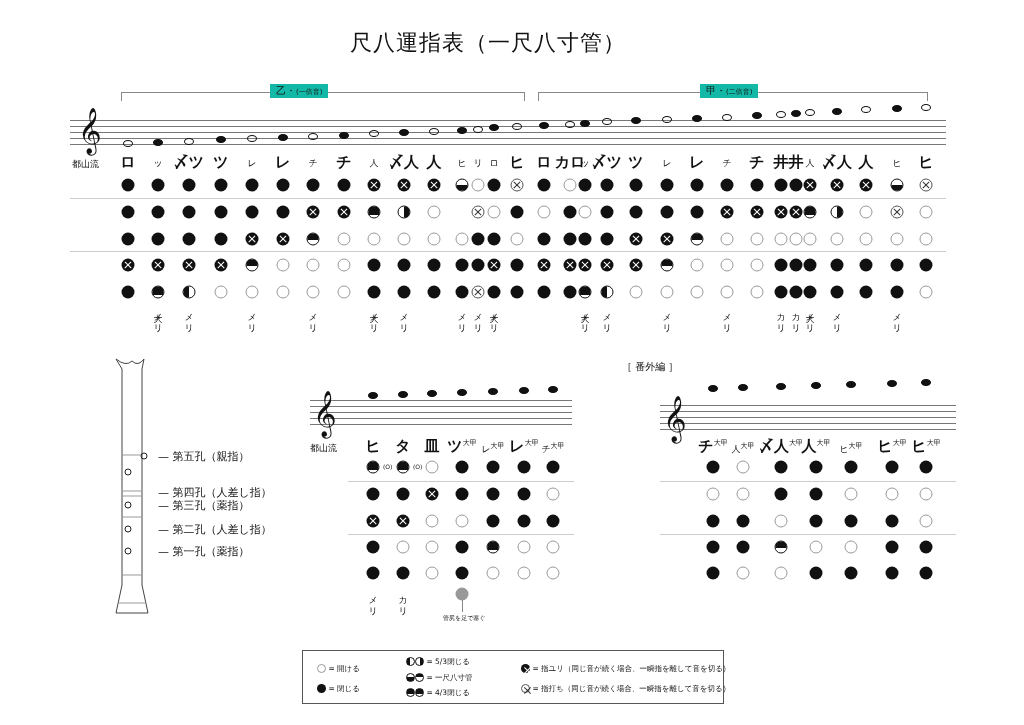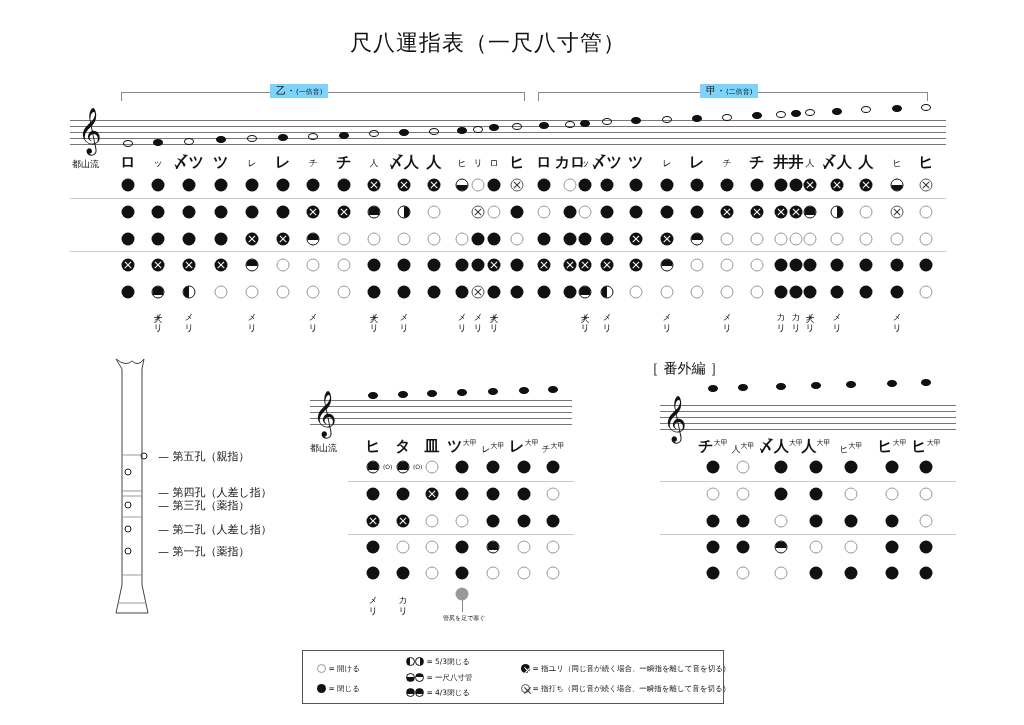--- a/index.html
+++ b/index.html
@@ -1,19 +1,19 @@
 <!DOCTYPE html>
 <html><head>
 <meta charset="utf-8">
 <style>
 body{margin:0;background:#fff;font-family:"DejaVu Sans",sans-serif;color:#111;}
 #page{position:relative;width:1024px;height:725px;overflow:hidden;background:#fff;}
 .title{position:absolute;left:0;width:928px;top:28px;text-align:center;font-size:22px;letter-spacing:1px;margin-left:24px;}
 .bracket{position:absolute;top:92px;height:8px;border-top:1px solid #888;border-left:1px solid #888;border-right:1px solid #888;}
-.blabel{position:absolute;top:84px;font-size:10px;background:#7dd3fc;padding:0 6px;}
+.blabel{position:absolute;top:84px;font-size:10px;background:#14b8a6;padding:0 6px;}
 .blabel small{font-size:7px;}
 .staff{position:absolute;}
 .staff .ln{position:absolute;left:0;right:0;height:1px;background:#777;}
 .clef{position:absolute;font-size:40px;line-height:40px;font-family:"DejaVu Serif",serif;}
 .note{position:absolute;width:10px;height:7px;border-radius:50%;border:1.3px solid #111;box-sizing:border-box;}
 .note.f{background:#111;}
 .ryu{position:absolute;font-size:9px;}
 .kana{position:absolute;font-size:15px;font-weight:bold;text-align:center;transform:translateX(-50%);white-space:nowrap;}
 .kana.sm{font-size:9px;font-weight:normal;}
 .kana sup{font-size:7px;font-weight:normal;}
@@ -32,21 +32,21 @@
 .hole.Tt{background:linear-gradient(#111 50%,#fff 50%);border:1px solid #111;}
 .hole.L{background:linear-gradient(90deg,#111 50%,#fff 50%);border:1px solid #111;}
 .hole.R{background:linear-gradient(90deg,#fff 50%,#111 50%);border:1px solid #111;}
 .hole.S{background:linear-gradient(#111 75%,#fff 75%);border:1px solid #111;}
 .hole.G{background:#999;}
 .meri{position:absolute;font-size:9px;writing-mode:vertical-rl;transform:translateX(-50%);line-height:10px;}
 .flute{position:absolute;left:117px;top:360px;width:24px;height:250px;}
 .hlabel{position:absolute;font-size:11px;white-space:nowrap;}
 .legend{position:absolute;left:302px;top:650px;width:420px;height:52px;border:1px solid #555;font-size:7.5px;}
 .legend div{position:absolute;white-space:nowrap;}
-.ext-title{position:absolute;left:622px;top:360px;font-size:14px;margin-left:23px;}
+.ext-title{position:absolute;left:622px;top:360px;font-size:10px;}
 .note-foot{position:absolute;font-size:6px;}
 </style>
 </head>
 <body>
 
 <div id="page">
   <div class="title">尺八運指表（一尺八寸管）</div>
 
   <div class="bracket" style="left:121px;width:402px;"></div>
   <div class="blabel" style="left:270px;"><span>乙・</span><small>(一倍音)</small></div>

